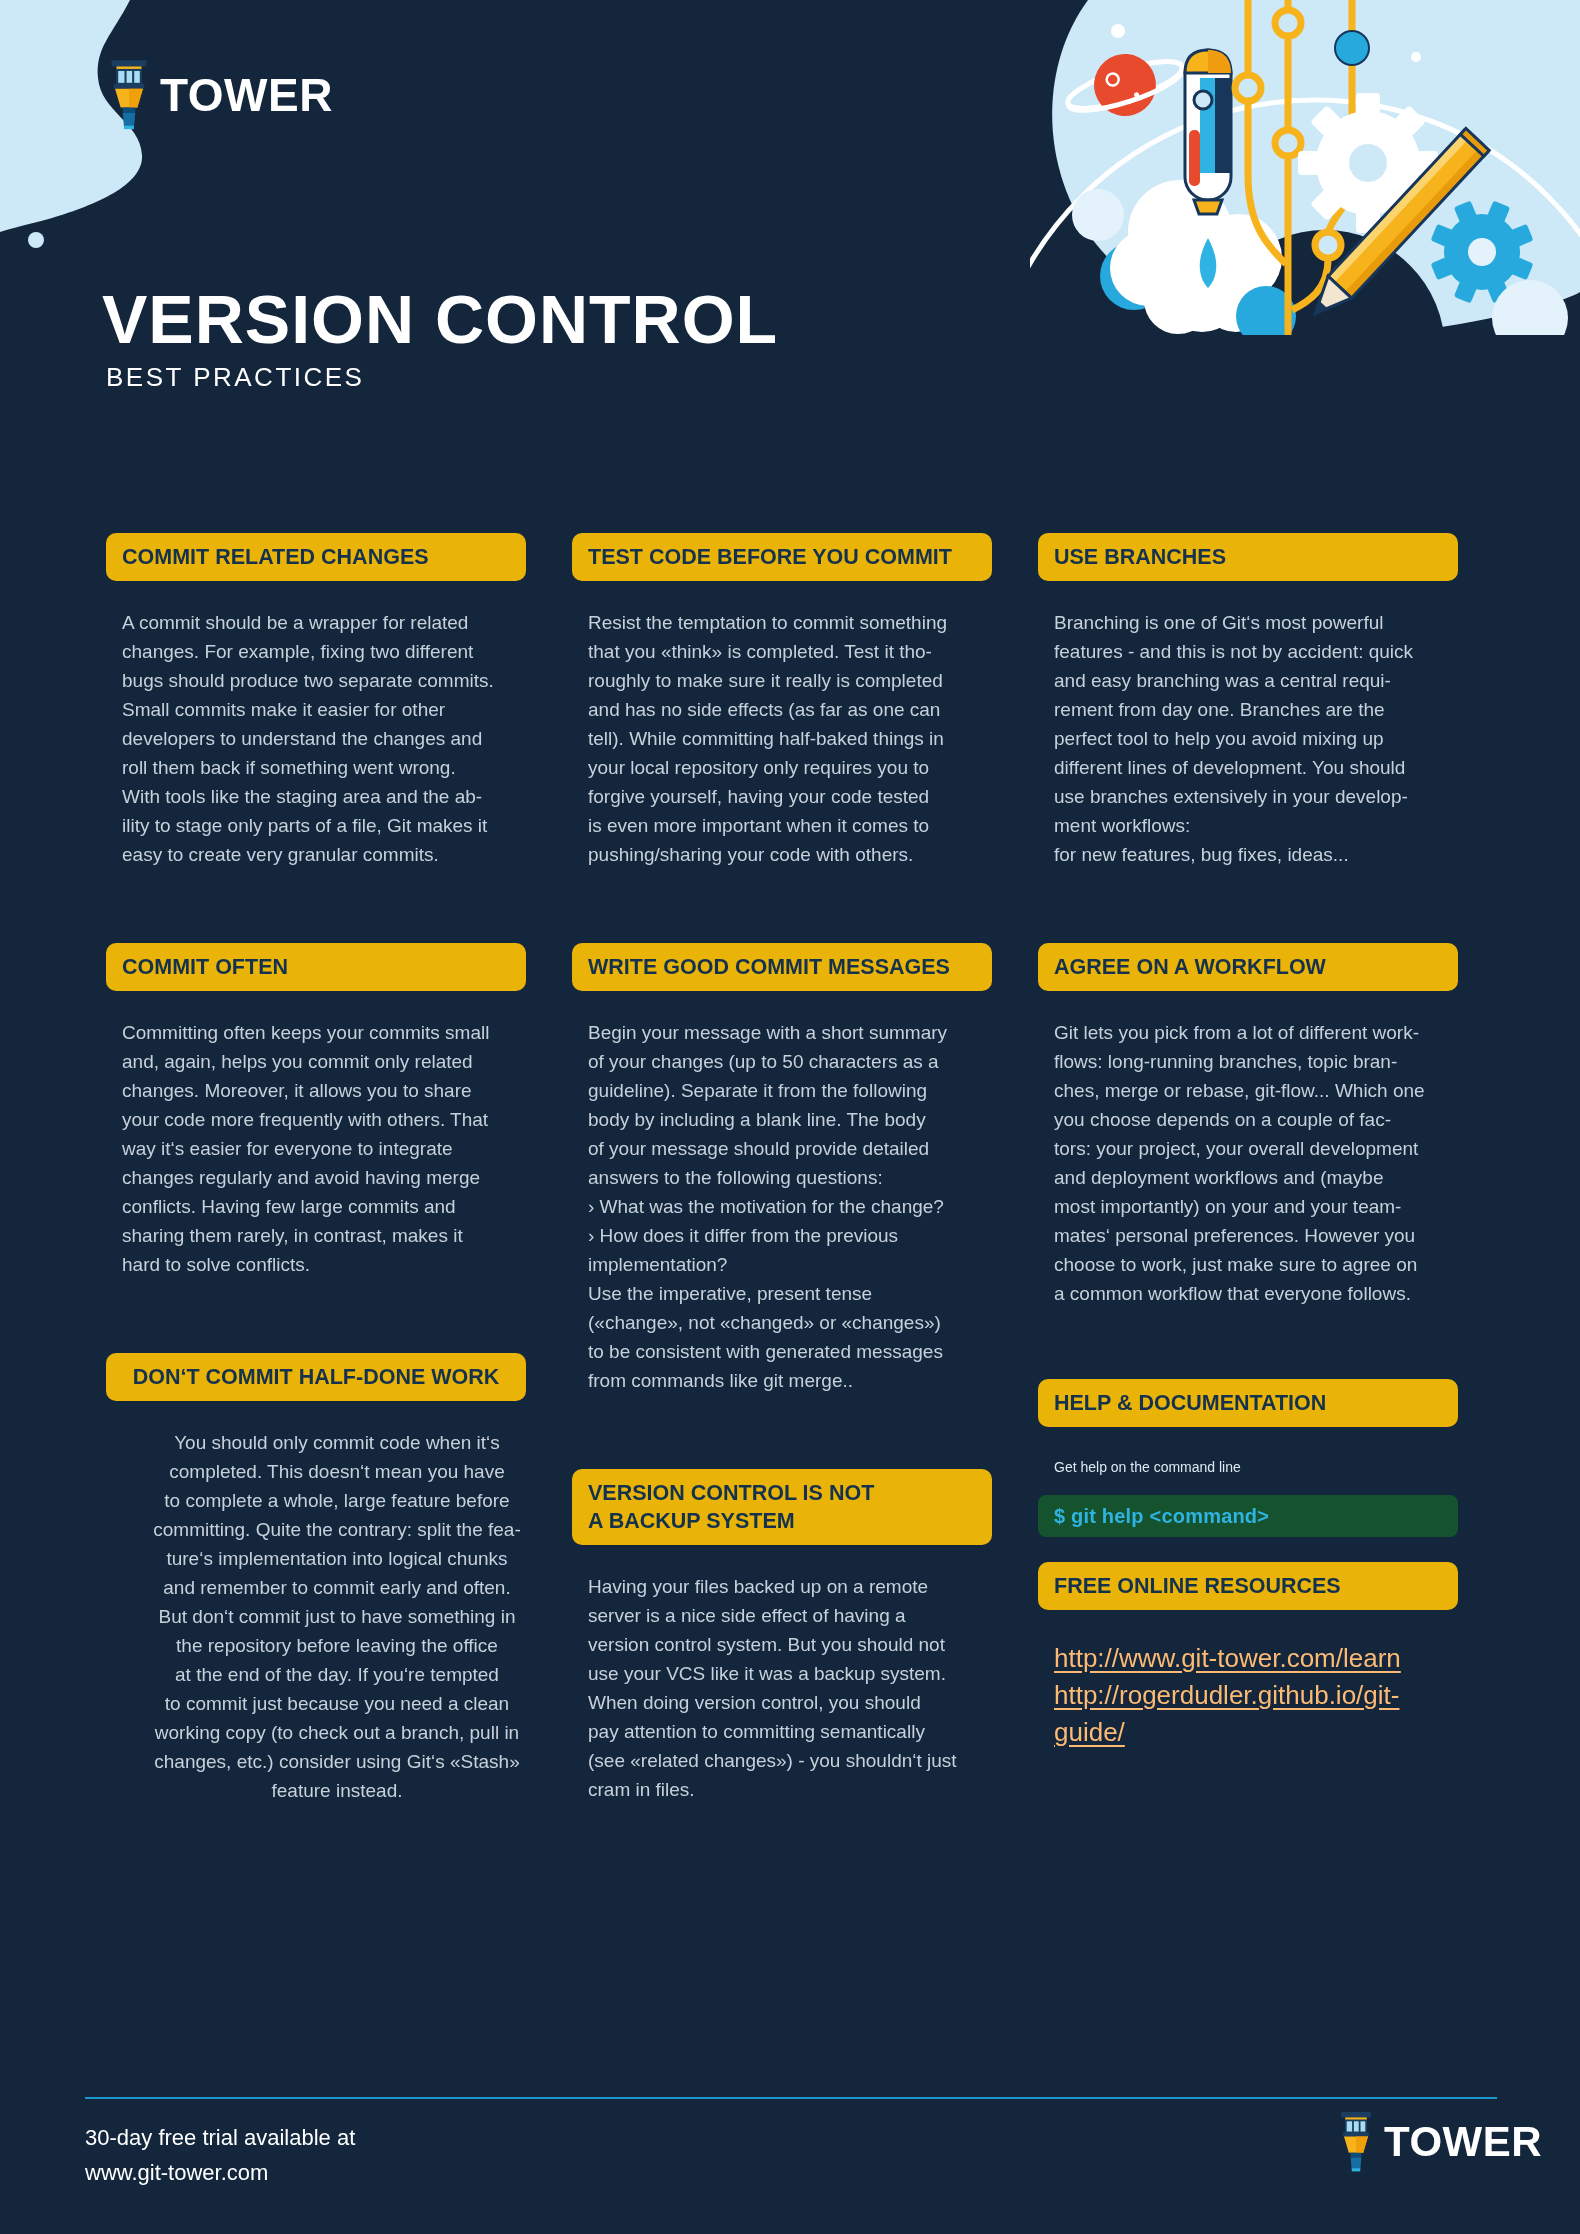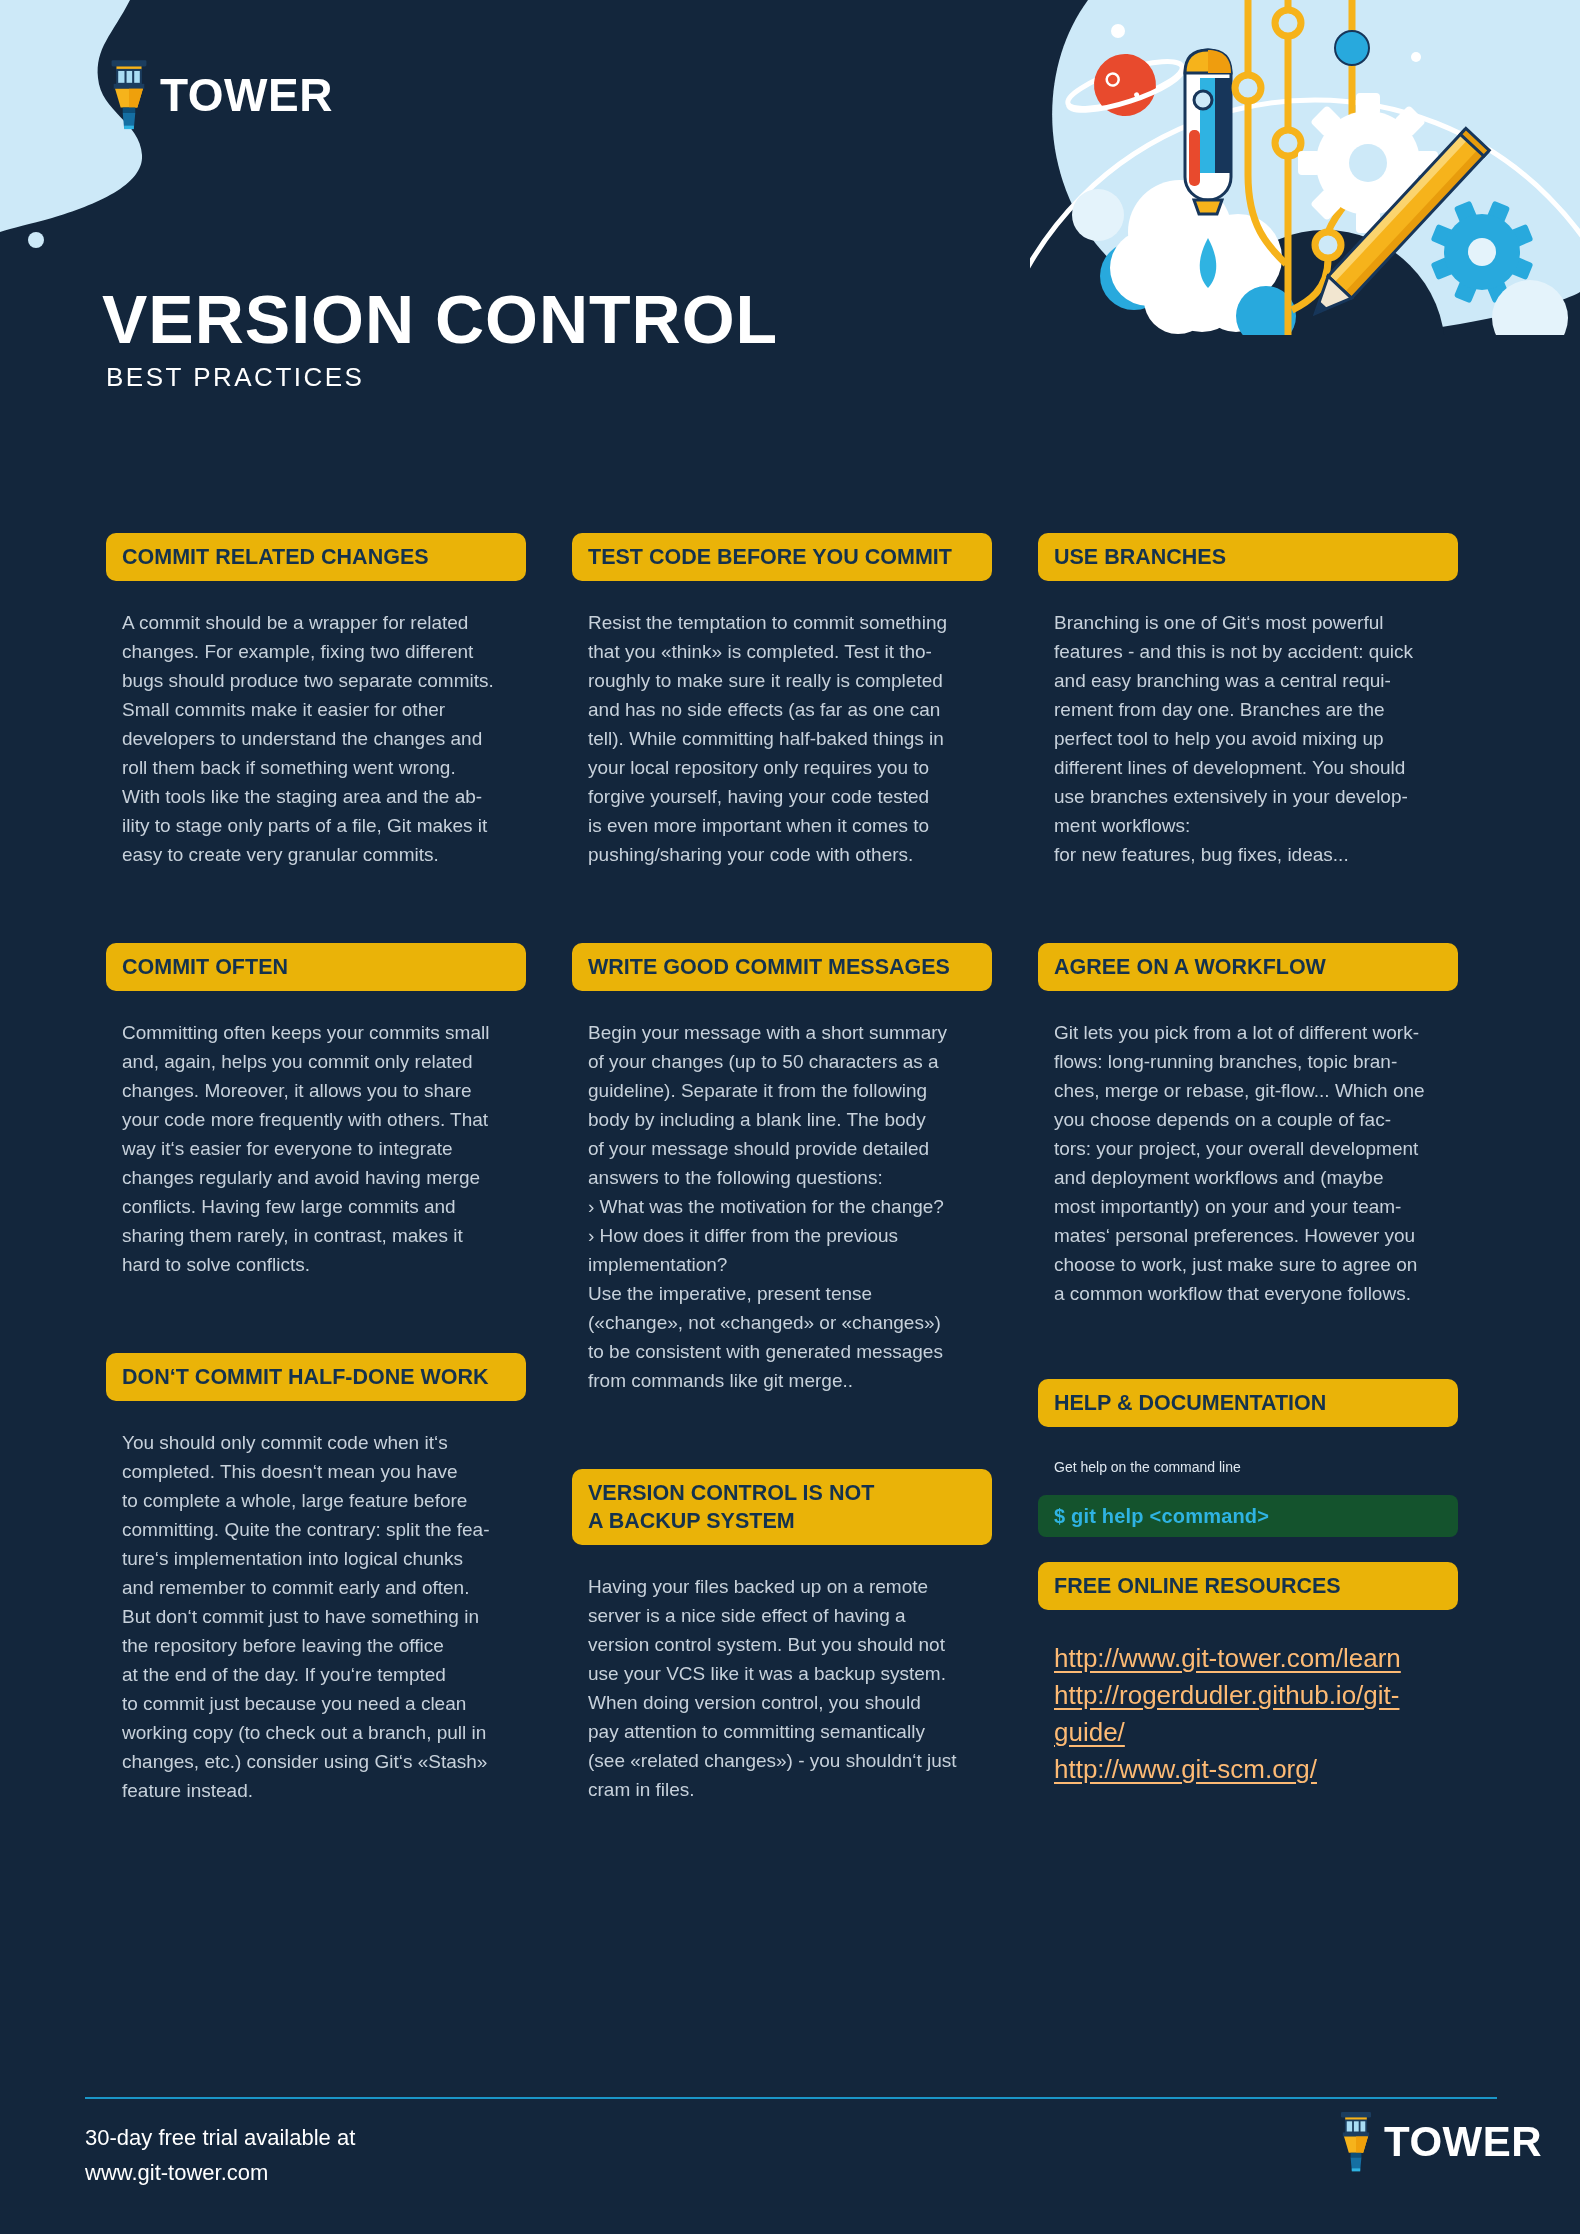--- a/index.html
+++ b/index.html
@@ -22,21 +22,21 @@
               font-weight:700;font-size:21.5px;line-height:28px;letter-spacing:0px;white-space:pre-line;}
   .sec-body{margin:27px 0 0 16px;width:430px;color:#c7d1db;font-size:19px;line-height:29px;
             white-space:pre-line;font-weight:400;}
 
   #sec-commit-related{left:106px;top:533px;}
   #sec-test-code{left:572px;top:533px;}
   #sec-use-branches{left:1038px;top:533px;}
   #sec-commit-often{left:106px;top:943px;}
   #sec-good-messages{left:572px;top:943px;}
   #sec-workflow{left:1038px;top:943px;}
-  #sec-half-done{left:106px;top:1353px;}
+  #sec-half-done{left:106px;top:1353px;text-align:center;}
   #sec-backup{left:572px;top:1469px;}
   #sec-help{left:1038px;top:1379px;}
   #sec-resources{left:1038px;top:1562px;}
 
   .help-intro{margin:26px 0 0 16px;color:#dfe8f0;font-size:14px;line-height:29px;}
   .cmd-box{margin-top:13px;background:#14532d;border-radius:8px;height:42px;line-height:42px;
            padding:0 16px;color:#2fb3e2;font-weight:700;font-size:20px;letter-spacing:0.2px;}
   .res-links{margin:30px 0 0 16px;}
   .res-links a{display:block;color:#fdba74;font-size:26px;line-height:37px;
                text-underline-offset:4px;}
@@ -283,21 +283,20 @@
     <div class="sec-header">HELP &amp; DOCUMENTATION</div>
     <div class="help-intro">Get help on the command line</div>
     <div class="cmd-box">$ git help &lt;command&gt;</div>
   </div>
 
   <div class="section" id="sec-resources">
     <div class="sec-header">FREE ONLINE RESOURCES</div>
     <div class="res-links">
       <a href="#">http://www.git-tower.com/learn</a>
       <a href="#">http://rogerdudler.github.io/git-guide/</a>
-      <a href="#">http://www.git-scm.org/</a>
     </div>
   </div>
 
   <div class="footer-line"></div>
   <div class="footer-text">30-day free trial available at
 www.git-tower.com</div>
   <div class="footer-logo">
     <svg width="36" height="68" viewBox="0 0 60 112">
       <rect x="5" y="6" width="50" height="9" rx="2" fill="#1b3d5f"></rect>
       <rect x="12" y="15" width="36" height="5" fill="#f6b31b"></rect>

